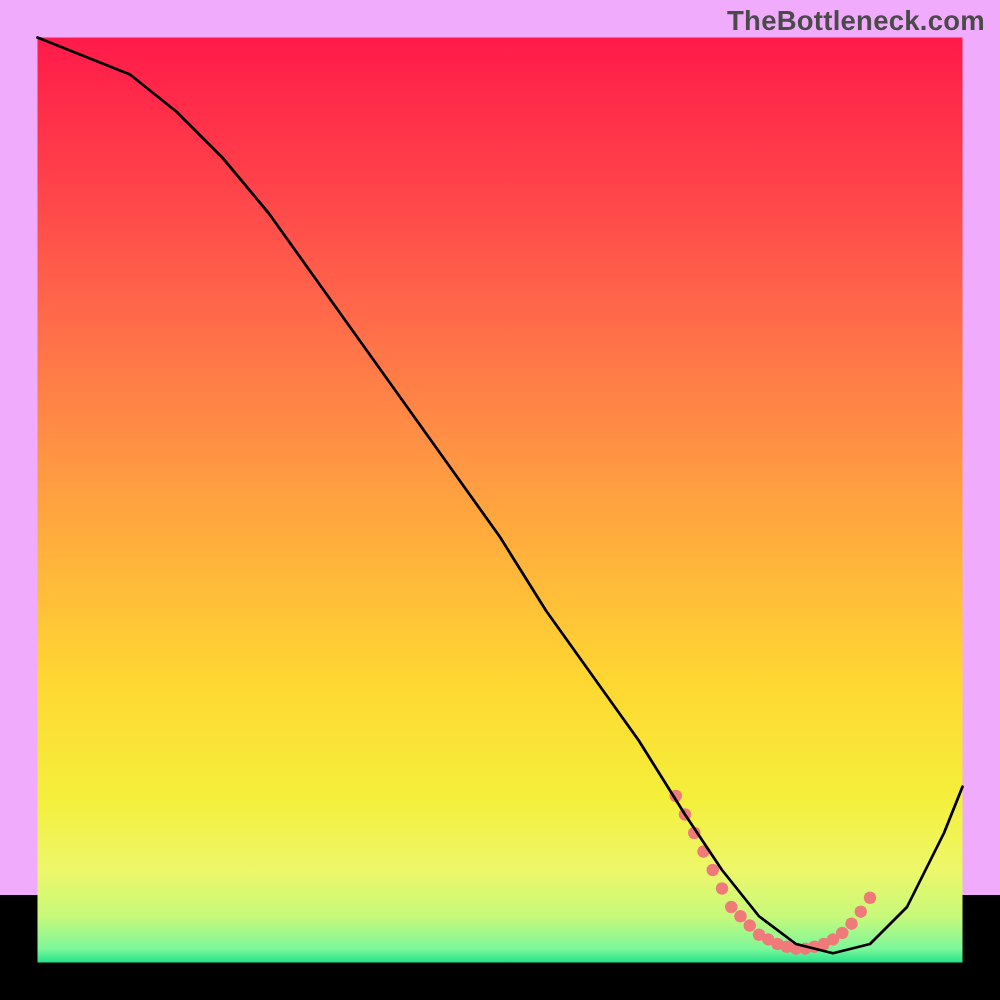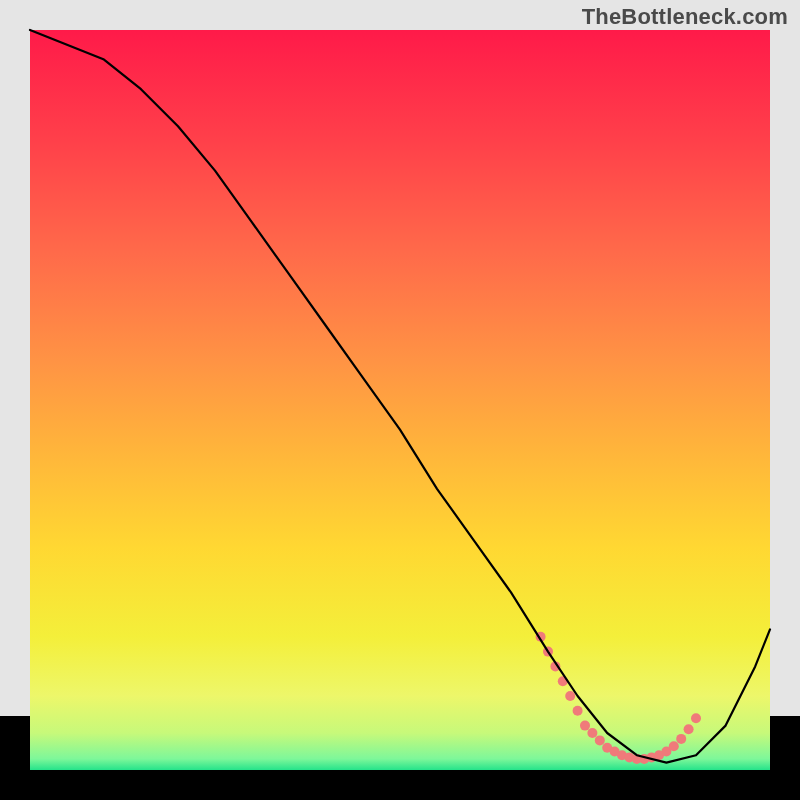--- a/index.html
+++ b/index.html
@@ -10,21 +10,21 @@
     background: #000;
     overflow: hidden;
     font-family: Arial, Helvetica, sans-serif;
   }
   .frame {
     position: absolute;
     left: 0;
     top: 0;
     width: 800px;
     height: 716px;
-    background: #e5e5e5;
+    background: #f0abfc;
   }
   .watermark {
     position: absolute;
     top: 4px;
     right: 12px;
     color: #4a4a4a;
     font-size: 22px;
     font-weight: 600;
     letter-spacing: 0.2px;
     z-index: 30;

